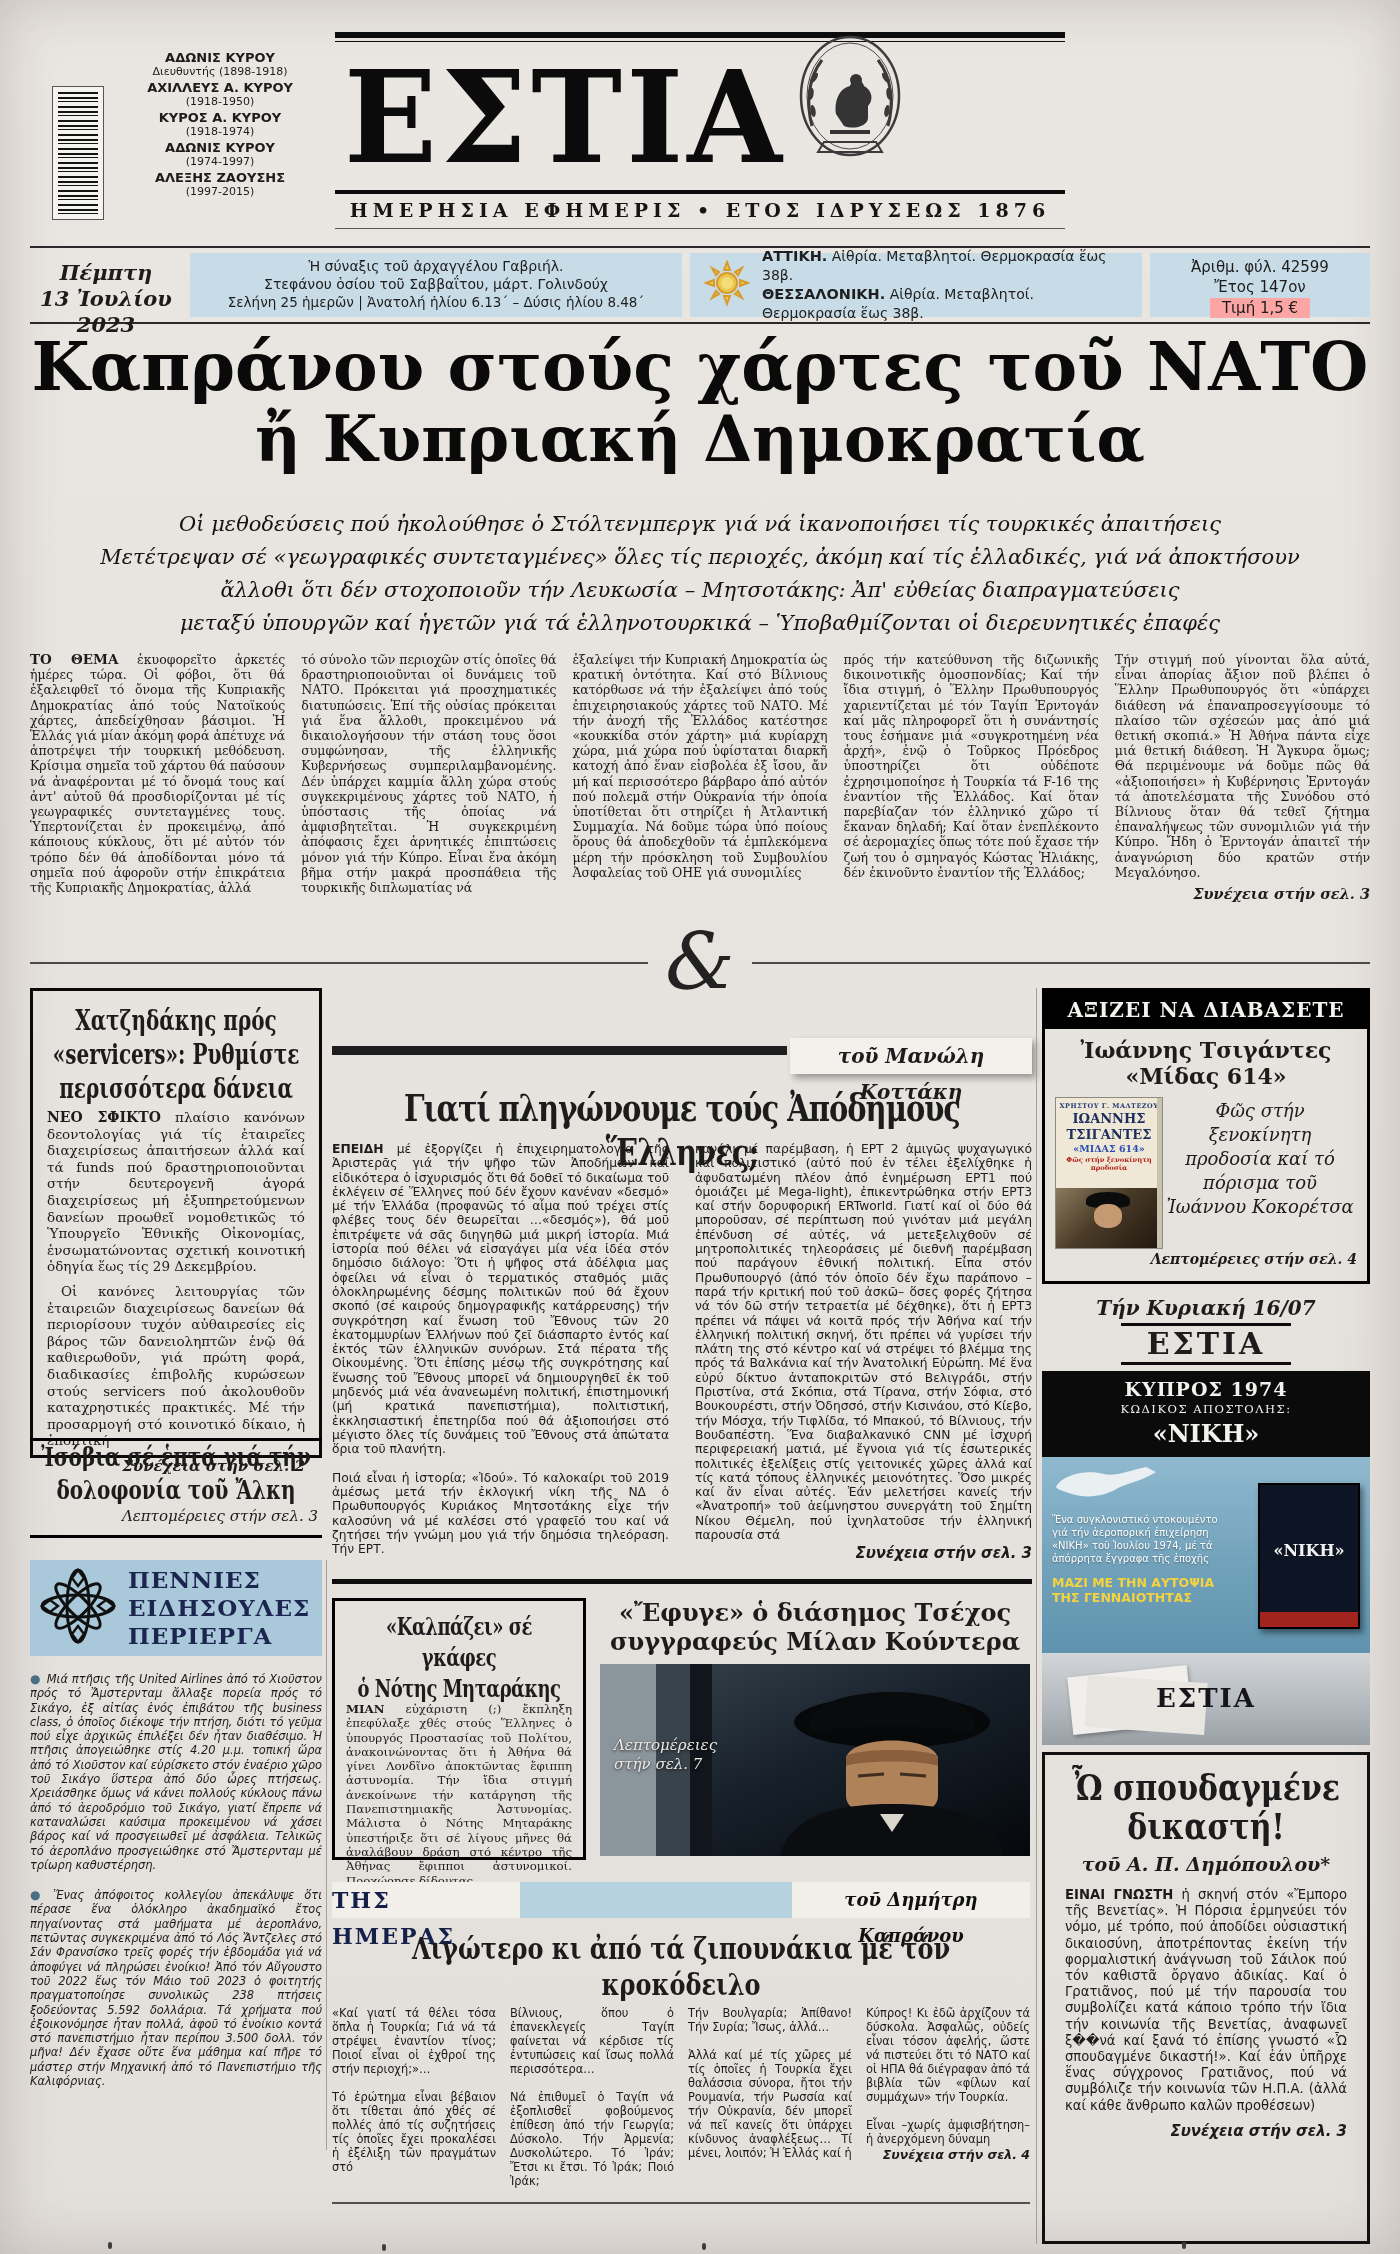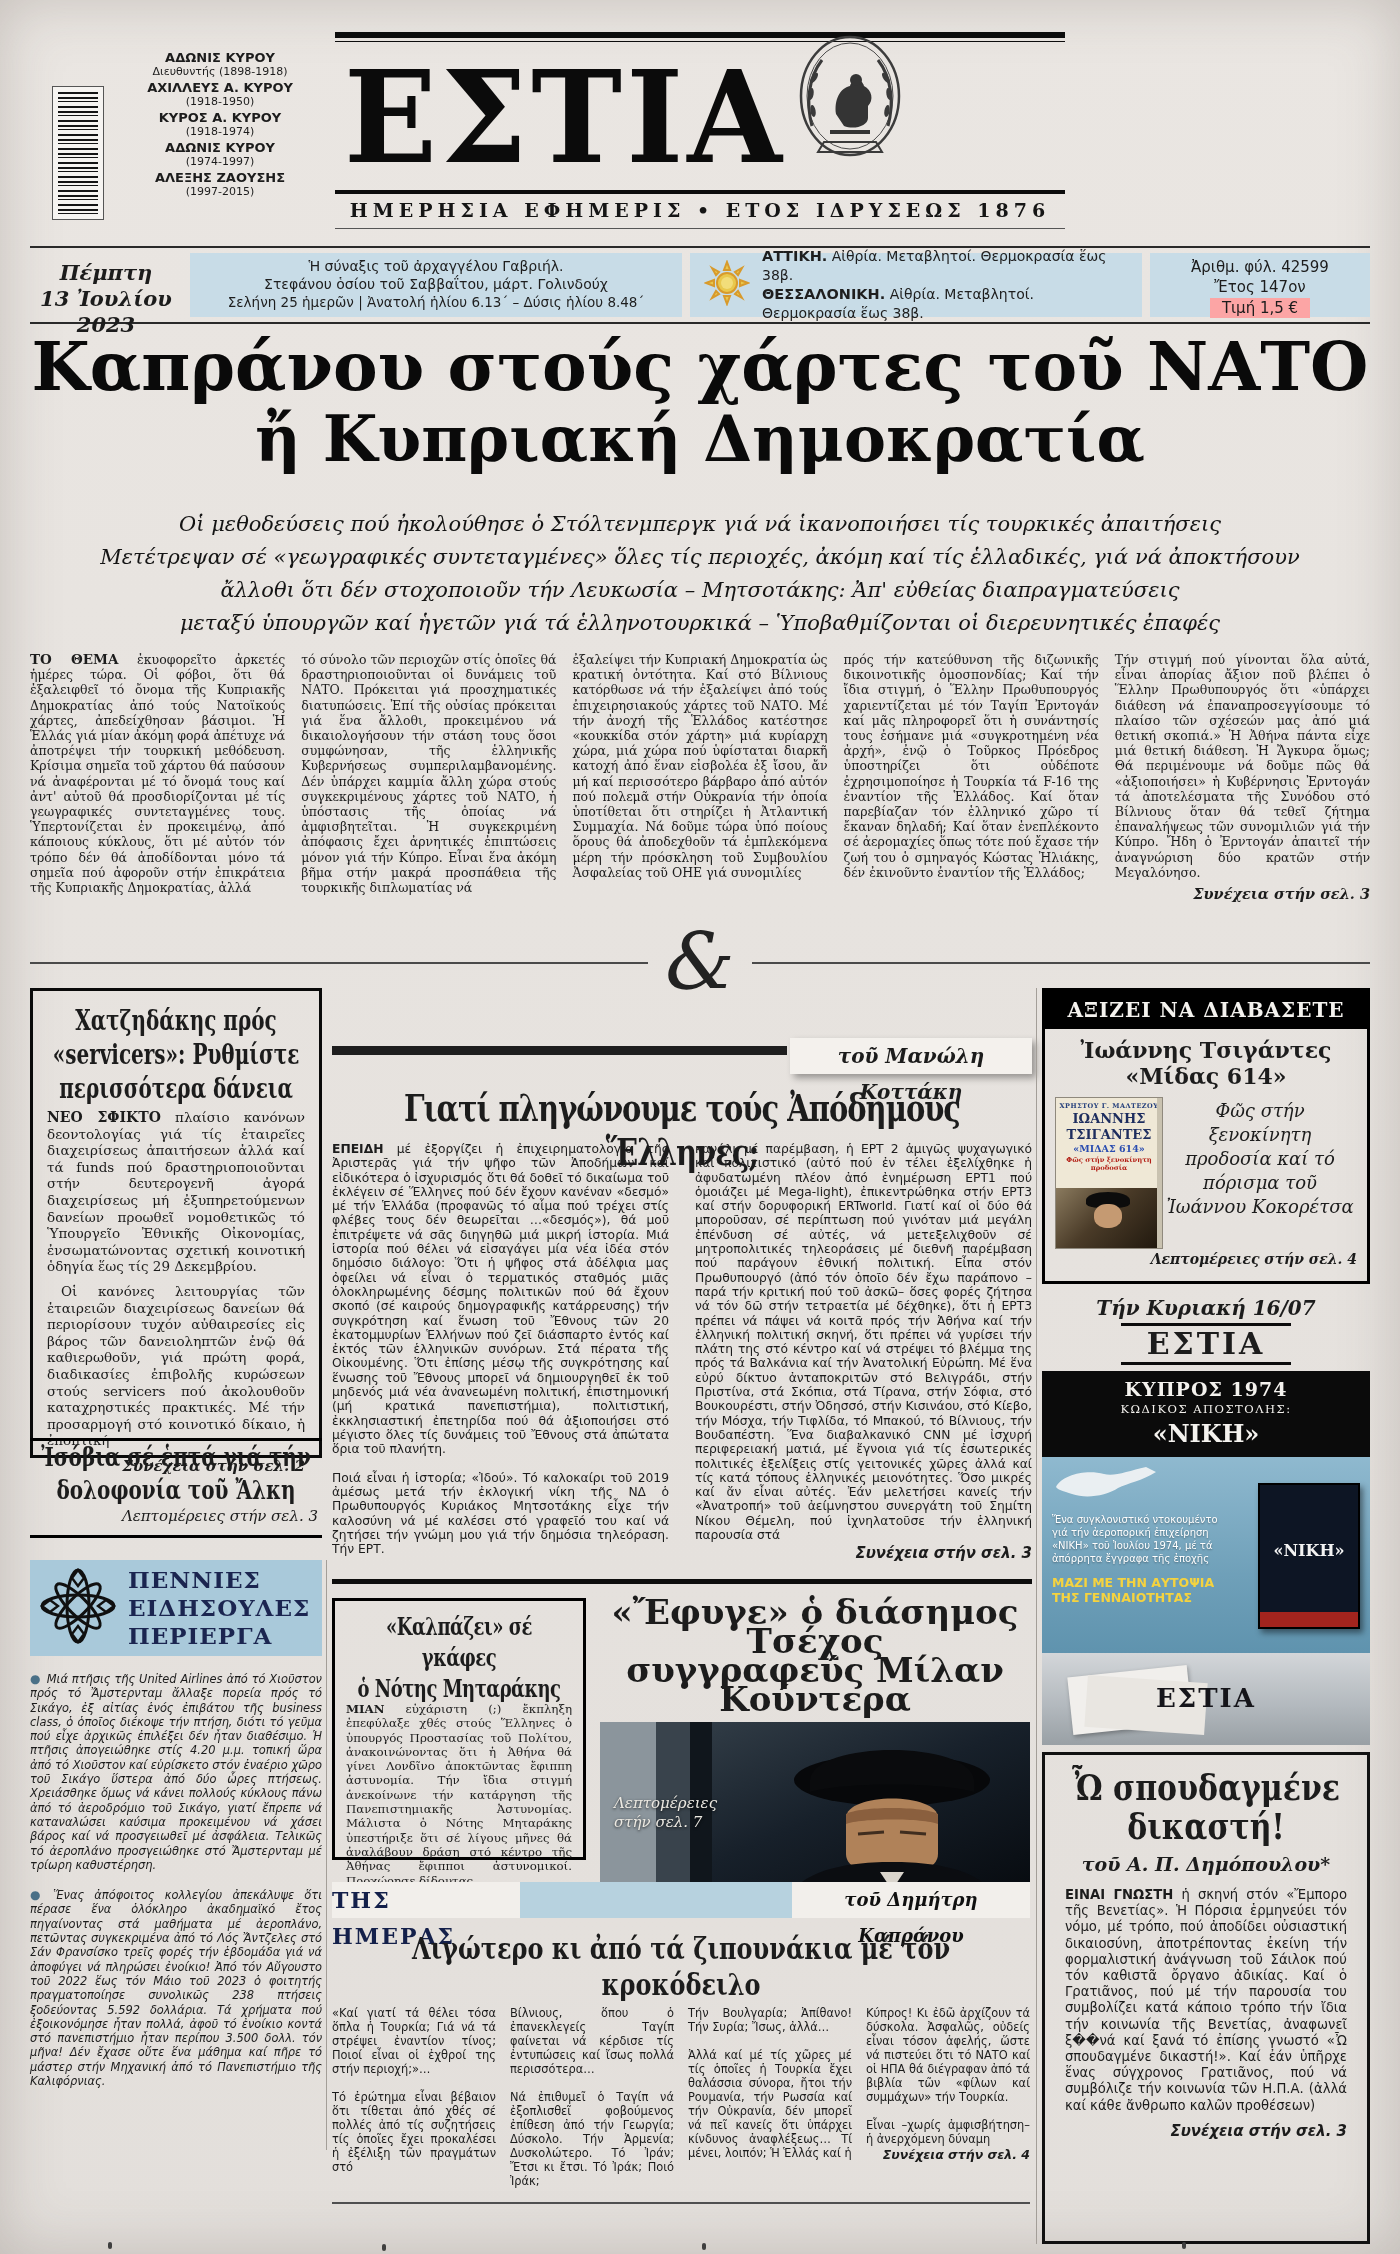--- a/index.html
+++ b/index.html
@@ -108,21 +108,21 @@
   .pen-head{height:96px;background:#a9c9da;display:flex;align-items:center;padding:4px 6px;box-sizing:border-box;}
   .pen-titles{margin-left:8px;font-weight:bold;font-size:23px;line-height:28px;color:#1b2550;letter-spacing:1px;}
   .pen-item{margin-top:16px;font-family:"DejaVu Sans","Liberation Sans",sans-serif;font-style:italic;font-size:11.4px;line-height:14.3px;}
   .pen-item .dot{color:#4a7087;font-size:12px;font-style:normal;margin-right:6px;}
   .mit{left:332px;top:1598px;width:254px;height:262px;border:3px solid #000;box-sizing:border-box;padding:10px 11px;}
   .mit-h{font-size:18px;line-height:23px;font-weight:bold;text-align:center;letter-spacing:-.5px;transform:scaleY(1.35);transform-origin:center top;margin-bottom:22px;}
   .mit-b{font-size:11.8px;line-height:14.3px;}
   .mit-b .lw{font-weight:bold;}
   .mit .cont{font-size:12.5px;margin-top:4px;}
   .kun{left:600px;top:1598px;width:430px;height:262px;}
-  .kun-h{text-align:center;font-weight:bold;font-size:34px;line-height:29px;}
+  .kun-h{text-align:center;font-weight:bold;font-size:24px;line-height:29px;}
   .kun-photo{position:relative;margin-top:8px;width:430px;height:192px;}
   .kun-cap{position:absolute;left:14px;top:72px;font-style:italic;font-size:15px;line-height:19px;color:#ece9e2;text-shadow:0 1px 3px rgba(0,0,0,.8);z-index:2;}
   .im{left:332px;top:1882px;width:698px;}
   .im-band{height:36px;background:#b7d2df;display:flex;}
   .im-seg1{width:188px;background:#f2efeb;text-align:left;line-height:36px;font-weight:bold;font-size:22px;letter-spacing:2px;color:#14204a;}
   .im-mid{flex:1;}
   .im-seg2{width:238px;background:#f2efeb;text-align:center;line-height:36px;font-weight:bold;font-style:italic;font-size:18px;color:#101010;}
   .im-h{margin-top:12px;text-align:center;font-weight:bold;font-size:24px;transform:scaleY(1.25);transform-origin:center top;}
   .im-cols{margin-top:18px;display:flex;gap:14px;height:186px;overflow:hidden;}
   .im-cols .col{flex:1;font-family:"DejaVu Sans","Liberation Sans",sans-serif;font-size:11.4px;line-height:14px;}

